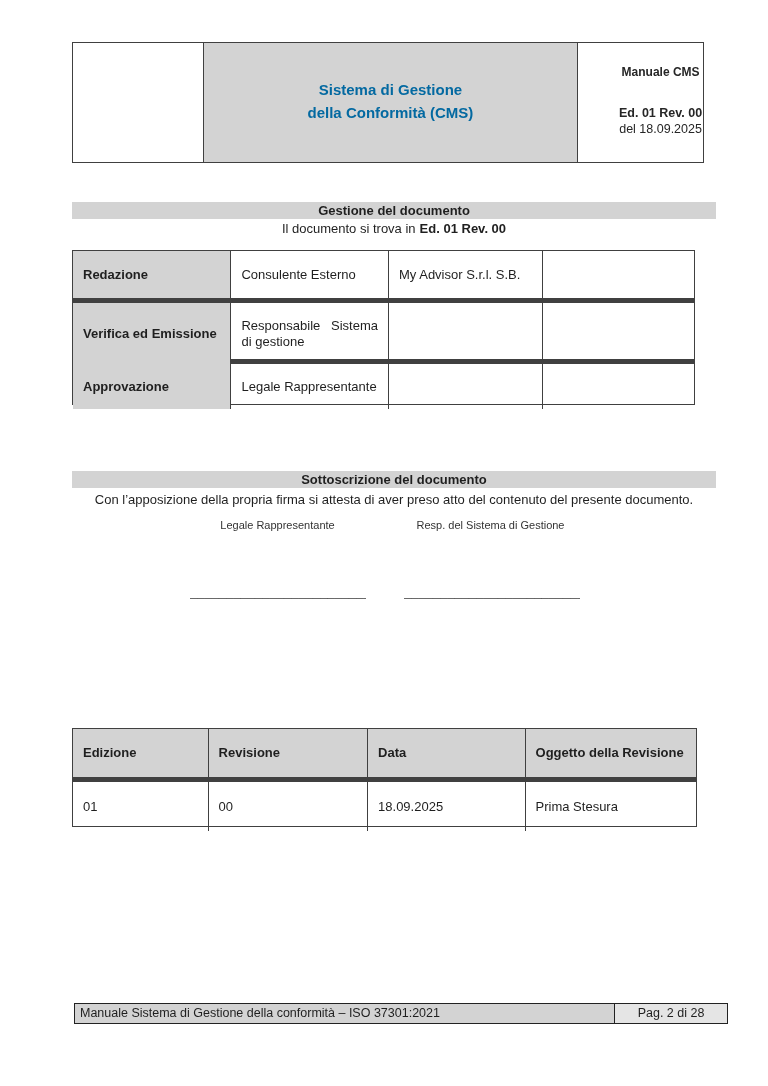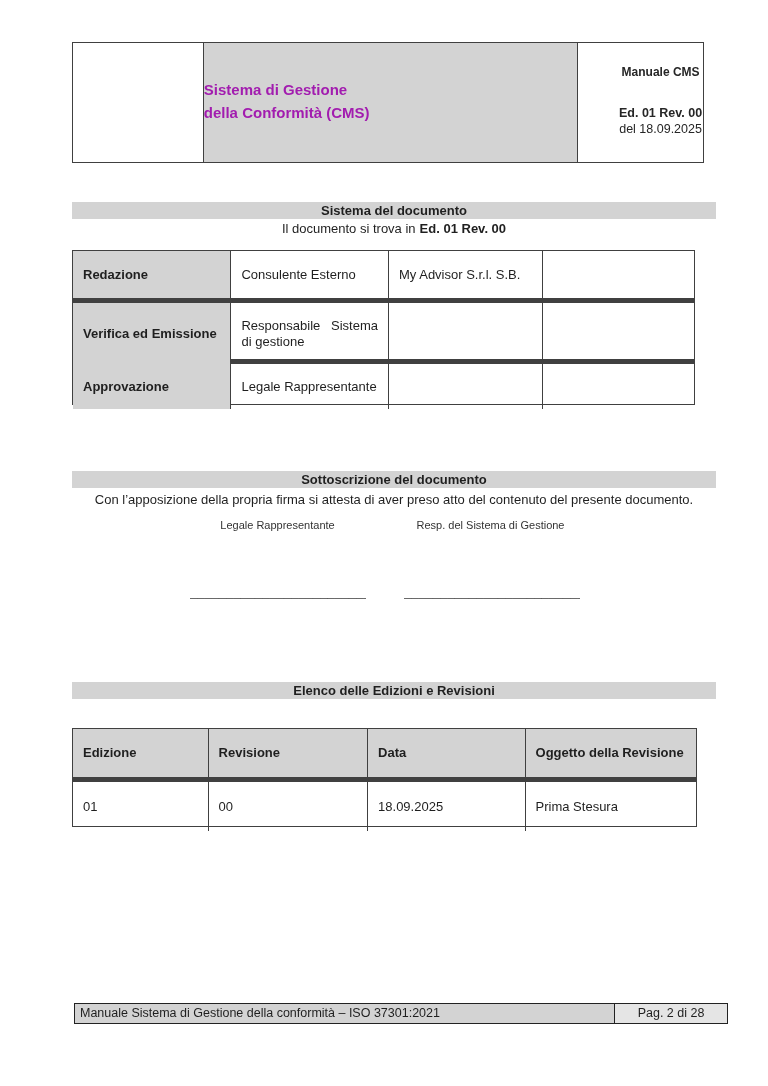--- a/index.html
+++ b/index.html
@@ -17,23 +17,23 @@
   
   .header-table {
     top:42px; left:72px; width:632px; height:121px;
     display:flex;
     border:1px solid #404040;
   }
   .hcell { height:100%; }
   .hcell-logo { width:131px; background:#ffffff; border-right:1px solid #404040; }
   .hcell-title {
     width:375px; background:#d3d3d3; border-right:1px solid #404040;
-    display:flex; flex-direction:column; justify-content:center; 
+    display:flex; flex-direction:column; justify-content:center; align-items:center;
     padding-bottom:4px;
-    font-weight:bold; font-size:15px; line-height:23px; color:#a21caf;
+    font-weight:bold; font-size:15px; line-height:23px; color:#0369a1;
   }
   .hcell-meta {
     width:125px; background:#ffffff;
     display:flex; flex-direction:column; align-items:center;
     padding-top:22px;
     font-size:12px; color:#262626;padding-left:40px;
   }
   .hcell-meta .manual { font-weight:bold; font-size:12px; }
   .hcell-meta .edition { font-weight:bold; font-size:12.5px; margin-top:27px; }
   .hcell-meta .hdate { font-size:12.5px; margin-top:2px; }
@@ -122,21 +122,21 @@
       <div>Sistema di Gestione</div>
       <div>della Conformità (CMS)</div>
     </div>
     <div class="hcell hcell-meta">
       <div class="manual">Manuale CMS</div>
       <div class="edition">Ed. 01 Rev. 00</div>
       <div class="hdate">del 18.09.2025</div>
     </div>
   </div>
 
-  <div class="abs banner" style="top:202px;">Sistema del documento</div>
+  <div class="abs banner" style="top:202px;">Gestione del documento</div>
 
   <div class="abs intro-line">
     <span class="gap">Il documento si trova in</span><span class="b">Ed. 01 Rev. 00</span>
   </div>
 
   <div class="abs t1">
     <div class="trow h47">
       <div class="c c-role h47">
           <span class="inner">Redazione</span>
         </div>
@@ -183,21 +183,20 @@
   <div class="abs statement">Con l’apposizione della propria firma si attesta di aver preso atto del contenuto del presente documento.</div>
 
   <div class="abs banner" style="top:471px;">Sottoscrizione del documento</div>
 
   <div class="abs sig-label sig-label-left">Legale Rappresentante</div>
   <div class="abs sig-label sig-label-right">Resp. del Sistema di Gestione</div>
 
   <div class="abs sig-line sig-line-left">___________________________</div>
   <div class="abs sig-line sig-line-right">___________________________</div>
 
-  <div class="abs banner" style="top:682px;">Elenco delle Edizioni e Revisioni</div>
 
   <div class="abs t2">
     <div class="trow hrow h48">
       <div class="c t2c1 h48">
           <span class="inner">Edizione</span>
         </div>
       <div class="c t2c2 h48">
           <span class="inner">Revisione</span>
         </div>
       <div class="c t2c3 h48">

